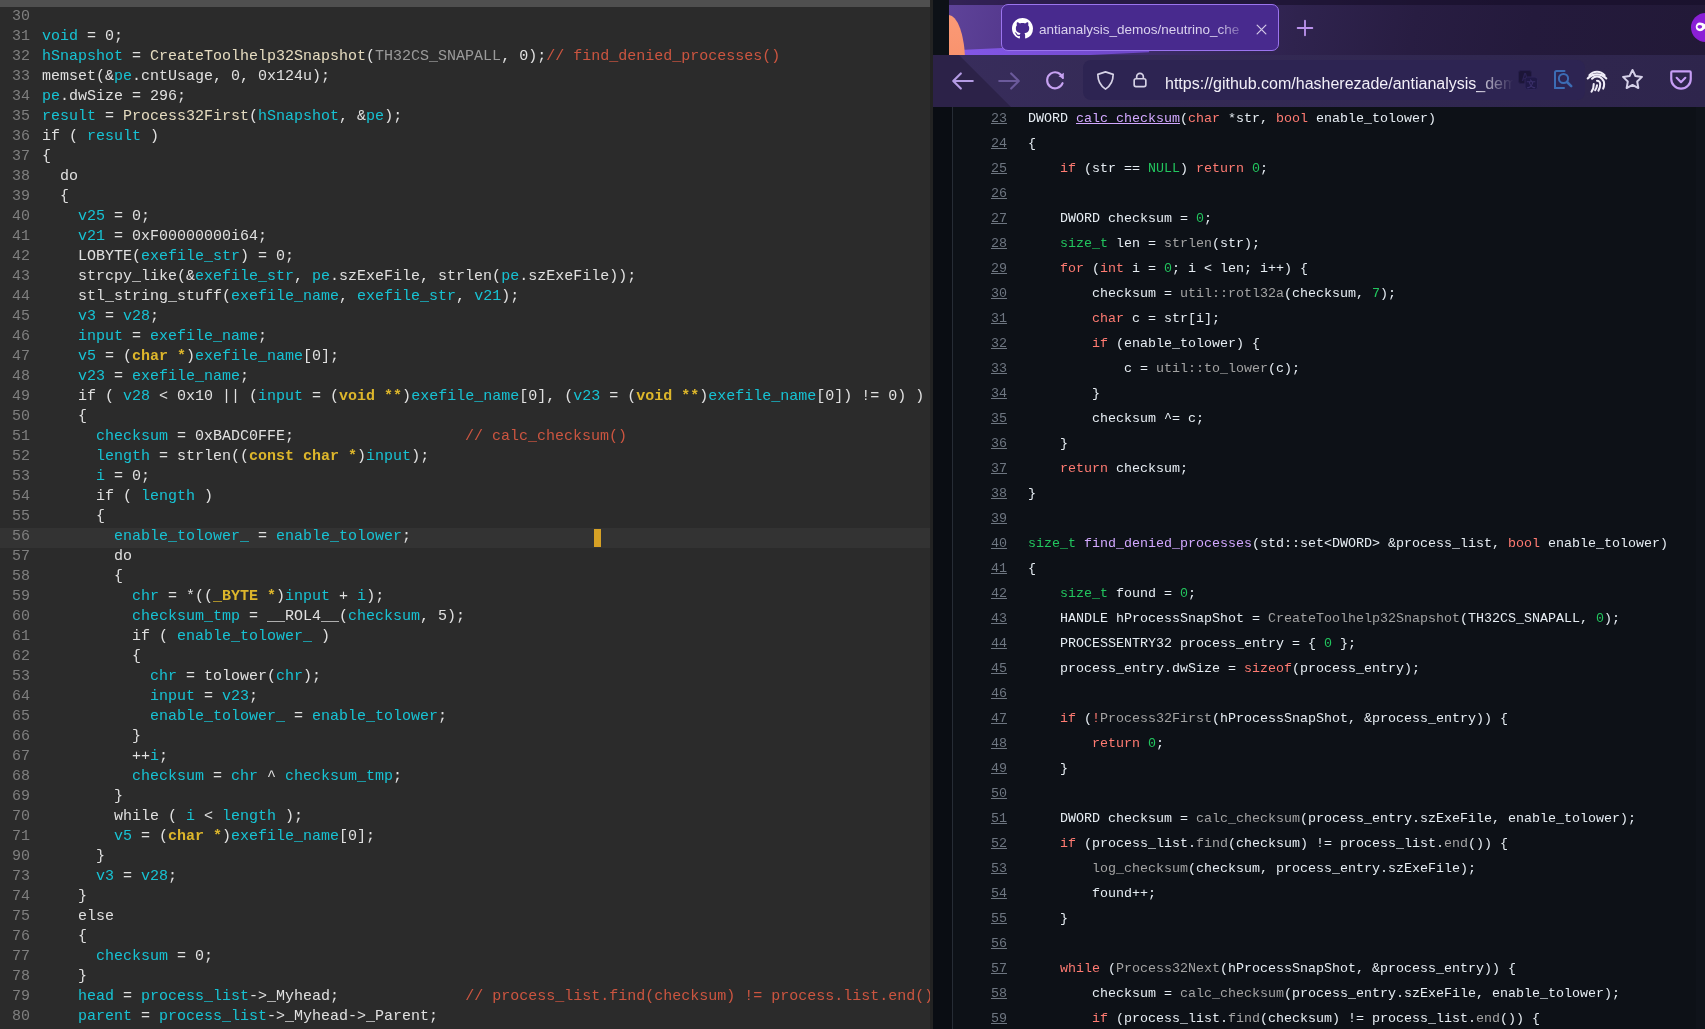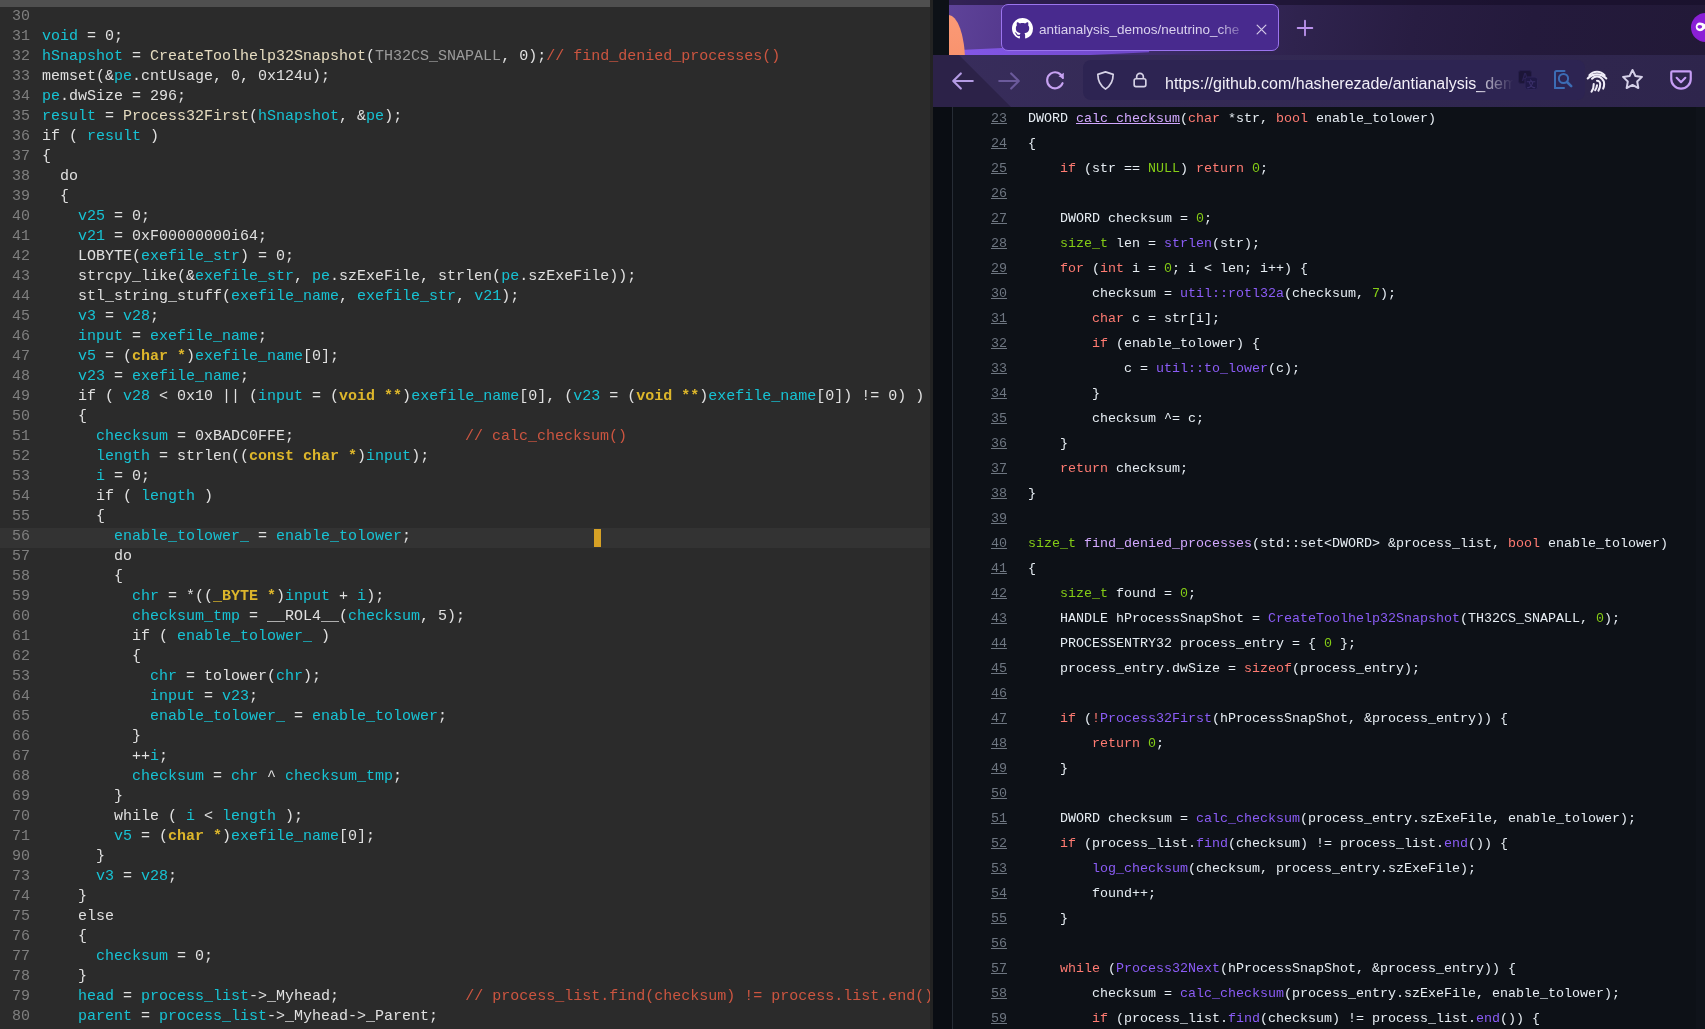--- a/index.html
+++ b/index.html
@@ -48,22 +48,22 @@
 #urlbar .urltext { position:absolute; left:75px; top:13px; width:352px; font:16px/22px "Liberation Sans", sans-serif; color:#f2eff8; white-space:nowrap; overflow:hidden;margin-left:7px;
   -webkit-mask-image:linear-gradient(to right, #000 88%, transparent 99%); }
 
 
 #content { position:absolute; left:0; top:107px; width:772px; height:922px; background:#0d1117; }
 #content .leftstrip { position:absolute; left:0; top:0; width:20px; height:922px; background:#0a0d13; border-right:1px solid #262c35; }
 #content pre { position:absolute; left:40px; top:-1px; font:13.33px/25px "Liberation Mono", monospace; color:#e6edf3; }
 #content .gn { display:inline-block; width:34px; margin-right:21px; text-align:right; color:#6e7681;text-decoration:underline; }
 #content i { font-style:normal; }
 #content i.k { color:#ff7b72; }
-#content i.n { color:#84cc16; }
-#content i.f { color:#8b5cf6; }
+#content i.n { color:#22c55e; }
+#content i.f { color:#a3a3a3; }
 #content i.d { color:#d2a8ff; }
 #content i.du { color:#d2a8ff; text-decoration:underline; }
 #content .sb { position:absolute; right:0; top:0; width:9px; height:922px; background:#0f131a; }
 </style>
 </head>
 <body>
 <div id="stage">
   <div id="ida">
     <div class="topstrip"></div>
     <div class="curline"></div>

